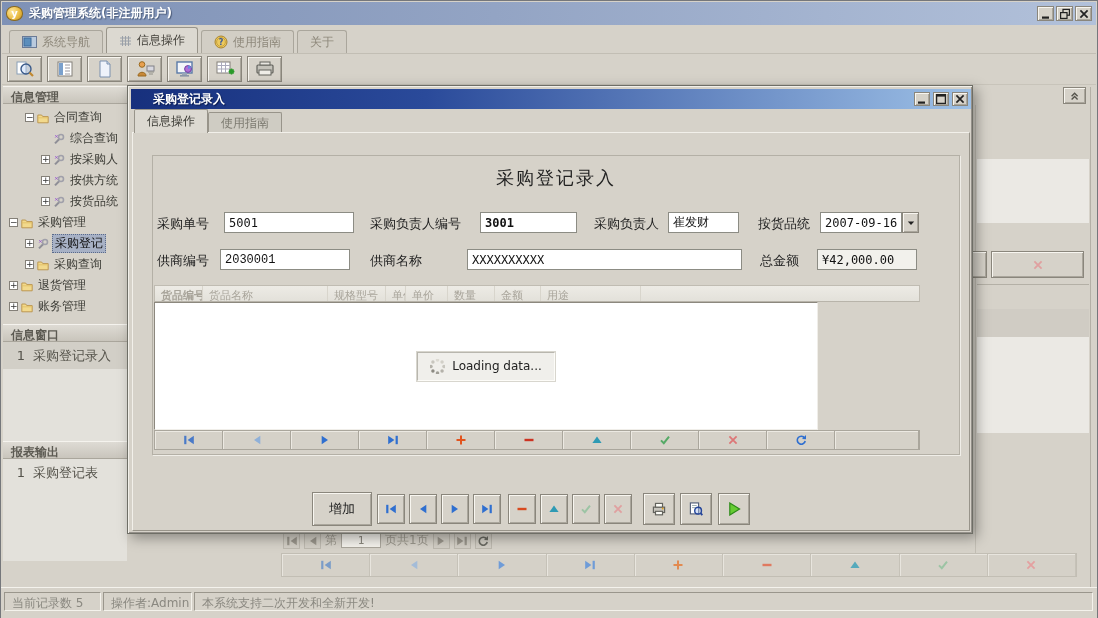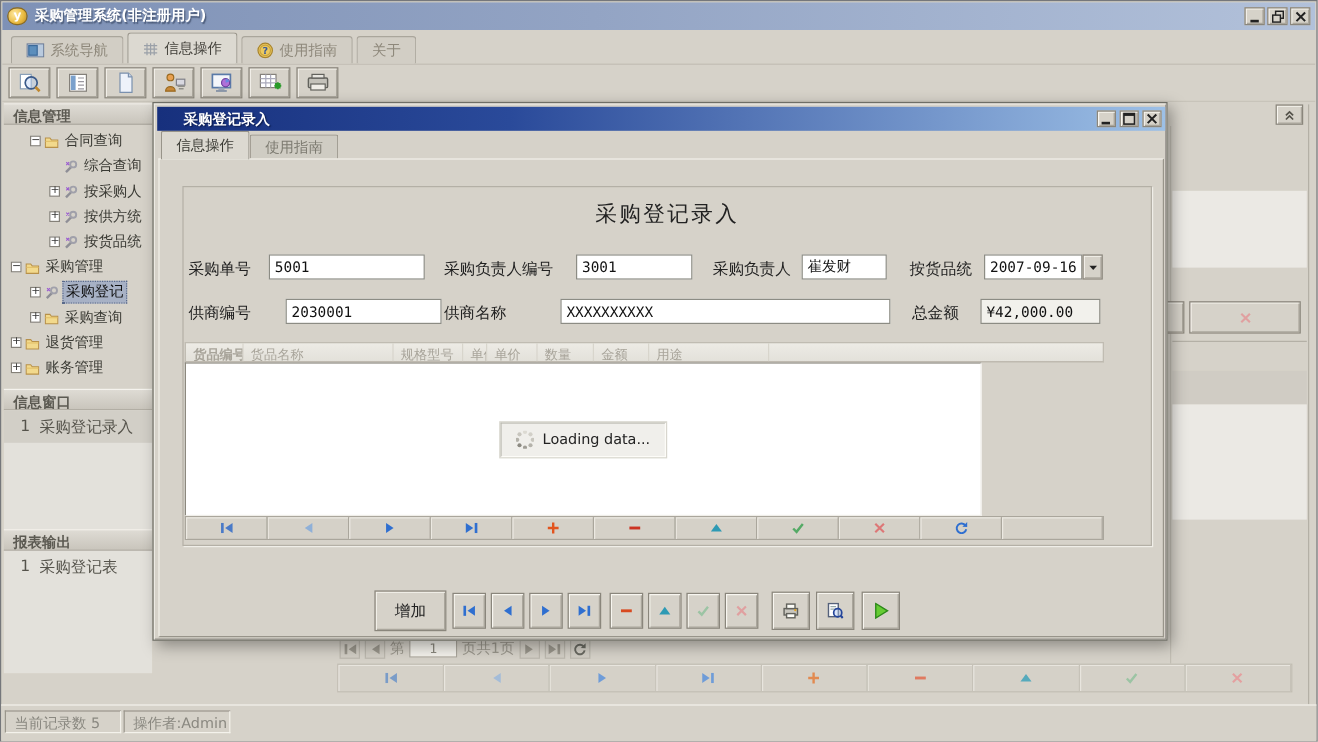--- a/index.html
+++ b/index.html
@@ -510,35 +510,35 @@
         <span>使用指南</span>
       </div>
     <div class="abs dpage"></div>
 
     <div class="abs groupbox"></div>
     <div class="abs fheading">采购登记录入</div>
 
     <span class="flbl" style="left:29px;top:129px">采购单号</span>
     <input class="fin" style="left: 96px; top: 126px; width: 130px;" value="5001">
     <span class="flbl" style="left:242px;top:129px">采购负责人编号</span>
-    <input class="fin" style="left: 352px; top: 126px; width: 97px;" value="3001">
+    <input class="fin" style="left: 352px; top: 126px; width: 97px; font-weight: bold;" value="3001">
     <span class="flbl" style="left:466px;top:129px">采购负责人</span>
     <input class="fin" style="left: 540px; top: 126px; width: 71px; font-family: &quot;DejaVu Sans&quot;, sans-serif;" value="崔发财">
     <span class="flbl" style="left:630px;top:129px">按货品统</span>
     <input class="fin" style="left: 692px; top: 126px; width: 82px;" value="2007-09-16">
     <span class="combo-btn raised" style="left:774px;top:126px">
         <span>
           <svg width="12" height="12" viewBox="0 0 12 12">
             <path d="M2.8 4.4 L6 8 L9.2 4.4 Z" fill="#222"></path>
           </svg>
         </span>
       </span>
 
     <span class="flbl" style="left:29px;top:166px">供商编号</span>
-    <input class="fin" style="left: 110px; top: 163px; width: 130px;" value="2030001">
+    <input class="fin" style="left: 92px; top: 163px; width: 130px; font-family: Liberation Mono, monospace;" value="2030001">
     <span class="flbl" style="left:242px;top:166px">供商名称</span>
     <input class="fin" style="left: 339px; top: 163px; width: 275px;" value="XXXXXXXXXX">
     <span class="flbl" style="left:632px;top:166px">总金额</span>
     <input class="fin ro" style="left: 689px; top: 163px; width: 100px;" readonly="" value="¥42,000.00">
 
     <div class="abs grid-hdr" id="grid-hdr">
         <div class="gcol" style="width: 48px; font-weight: bold;">货品编号</div>
         <div class="gcol" style="width: 125px;">货品名称</div>
         <div class="gcol" style="width: 58px;">规格型号</div>
         <div class="gcol" style="width: 20px;">单位</div>
@@ -720,15 +720,16 @@
             <svg width="14" height="14" viewBox="0 0 12 12">
               <path d="M2.4 0.8 L10.8 6 L2.4 11.2 Z" fill="#66cc33" stroke="#2d8a1a" stroke-width="1"></path>
             </svg>
           </span>
         </span></div>
   </div>
 
   <div class="abs statusbar">
     <span class="spanel" style="left:3px;width:97px">当前记录数 5</span>
     <span class="spanel" style="left:102px;width:89px">操作者:Admin</span>
+    <span class="spanel" style="left:193px;width:899px">本系统支持二次开发和全新开发!</span>
   </div>
 
 </div>
 
 </body></html>

